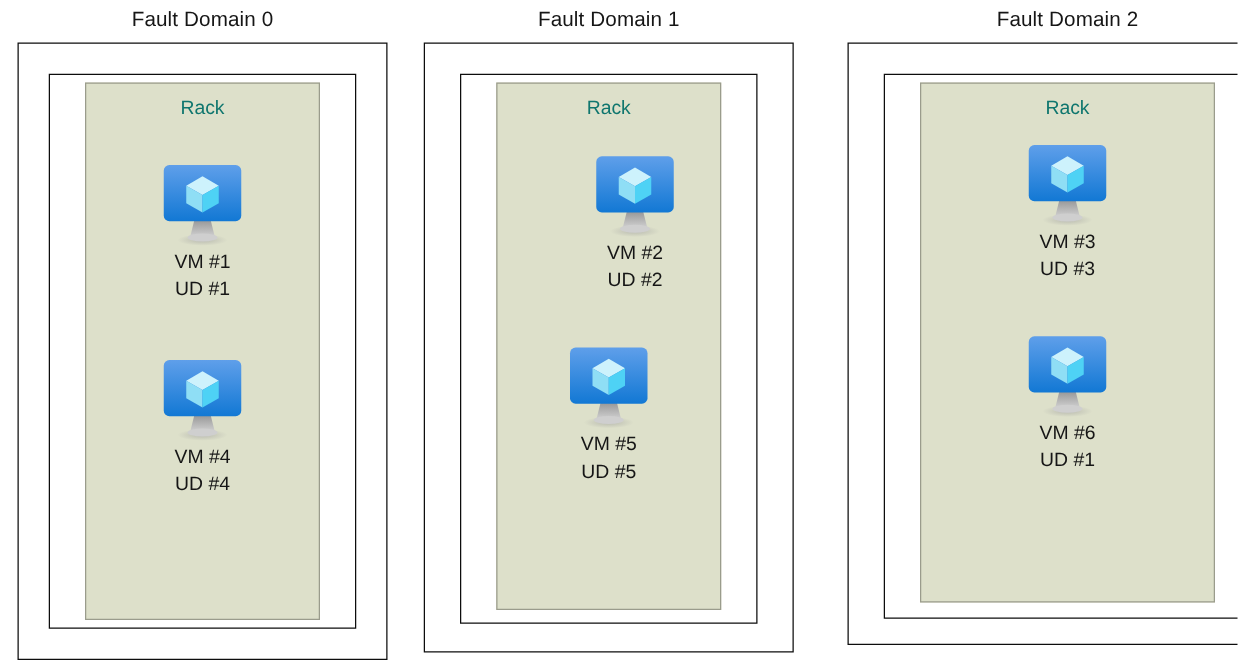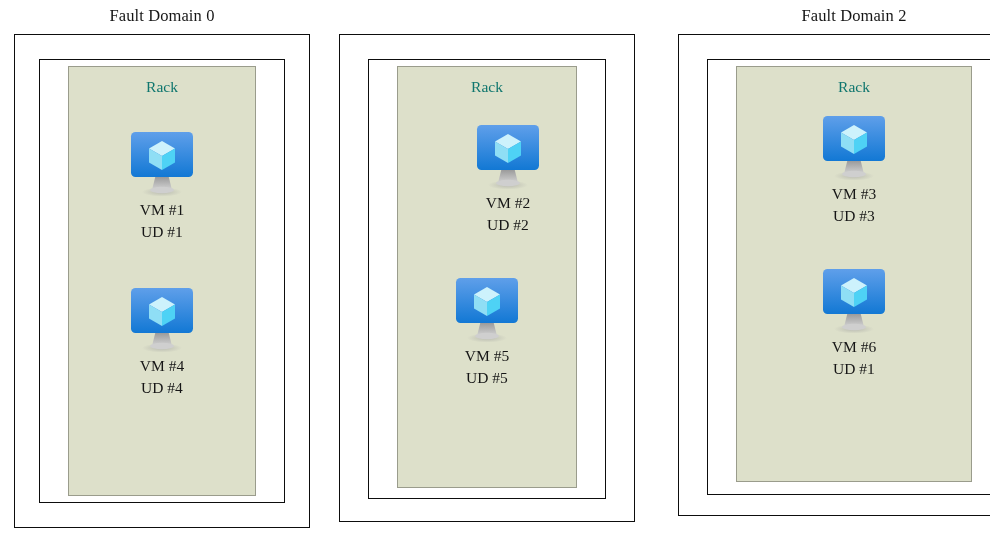--- a/index.html
+++ b/index.html
@@ -14,21 +14,20 @@
     position: relative;
     overflow: hidden;
     font-family: "Liberation Sans", sans-serif;
     color: #1a1a1a;
     -webkit-font-smoothing: antialiased;
   }
 
   #diagram {
     position: absolute;
     inset: 0;
-    font-family: Liberation Serif, serif;
   }
 
   
   .fd-panel {
     position: absolute;
     top: 0;
     height: 533px;
   }
 
   .fd-title {
@@ -205,20 +204,21 @@
               <span class="vm-label-line">UD #4</span>
             </div>
           </div>
 
         </div>
       </div>
     </div>
   </div>
 
   <div class="fd-panel" style="left:339px; width:296px;">
+    <div class="fd-title">Fault Domain 1</div>
 
     <div class="fd-outer" style="bottom:11px;">
       <div class="fd-middle" style="left:28px; right:28px; bottom:22px;">
 
         <div class="rack" style="top:6px; bottom:10px;">
           <div class="rack-title" style="top:10px;">Rack</div>
 
           <div class="vm" style="top:52px;margin-left:42px;">
             <div class="vm-icon">
               <svg viewBox="0 0 78 72" xmlns="http://www.w3.org/2000/svg">

